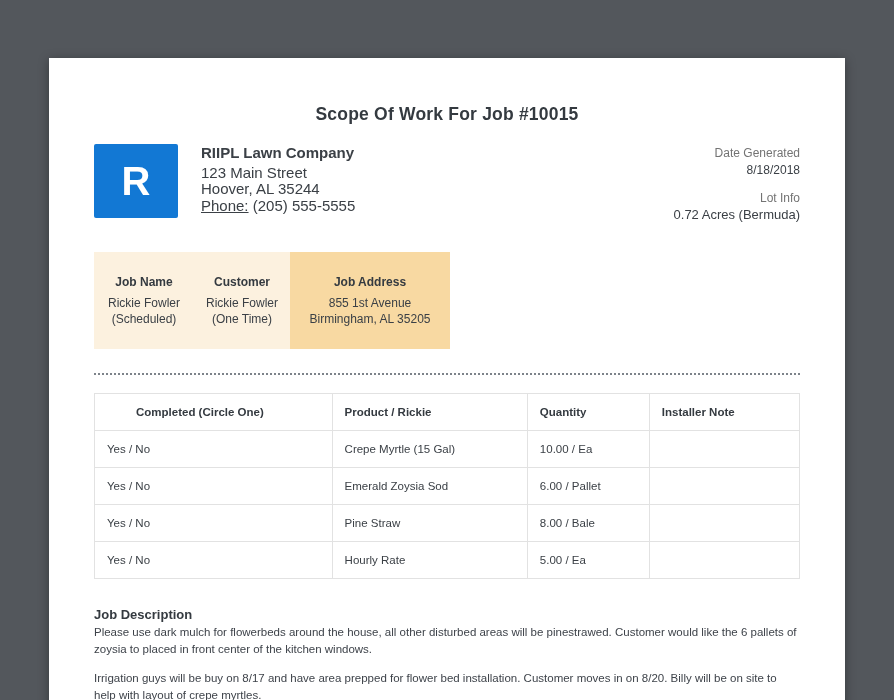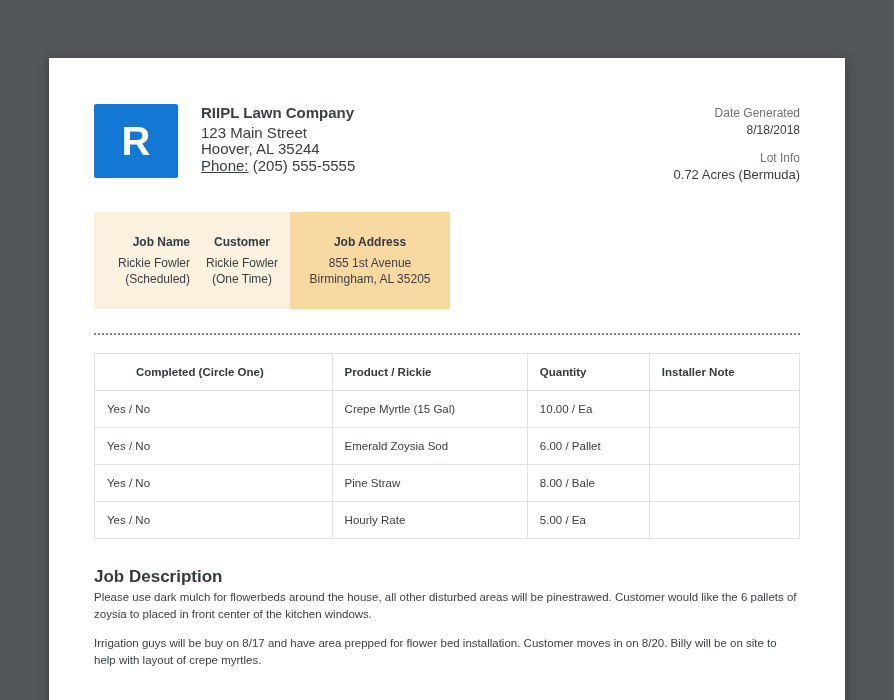--- a/index.html
+++ b/index.html
@@ -84,21 +84,21 @@
     color: #3b4046;
   }
   .job-col.highlight { background: var(--bar-highlight, #f8d9a2); }
   .job-col .job-col-label {
     font-weight: bold;
     color: #343a40;
     margin-bottom: 5px;
     line-height: 15px;
   }
   .w1 { width: 144px; }
-  .w2 { width: 100px; text-align: right; }
+  .w2 { width: 100px; }
   .w3 { width: 96px; }
   .w4 { width: 160px; }
   .dotted-divider {
     margin-top: 24px;
     border-top: 2px dotted #7d838a;
     height: 0;
   }
   table.work-table {
     width: 100%;
     margin-top: 18px;
@@ -117,36 +117,37 @@
   table.work-table th {
     font-weight: bold;
     color: #343a40;
   }
   table.work-table .c1 { width: 33.7%; padding-left: 41px; }
   table.work-table .c2 { width: 27.7%; }
   table.work-table .c3 { width: 17.3%; }
   table.work-table .c4 { width: 21.3%; }
   .desc-heading {
     margin-top: 28px;
-    font-size: 17px;
+    font-size: 13px;
     font-weight: bold;
     color: #343a40;
   }
   .desc-para {
     margin-top: 2px;
     font-size: 11.5px;
     line-height: 17px;
     color: #3e434a;
   }
 </style>
 </head>
 <body>
 
 <div class="page">
 
+  <h1 class="doc-title">Scope Of Work For Job #10015</h1>
 
   <div class="header-row">
     <div class="header-left">
       <div class="logo">
         <span class="logo-letter">R</span>
       </div>
       <div class="company-block">
         <div class="company-name">RIIPL Lawn Company</div>
         <div>123 Main Street</div>
         <div>Hoover, AL 35244</div>

